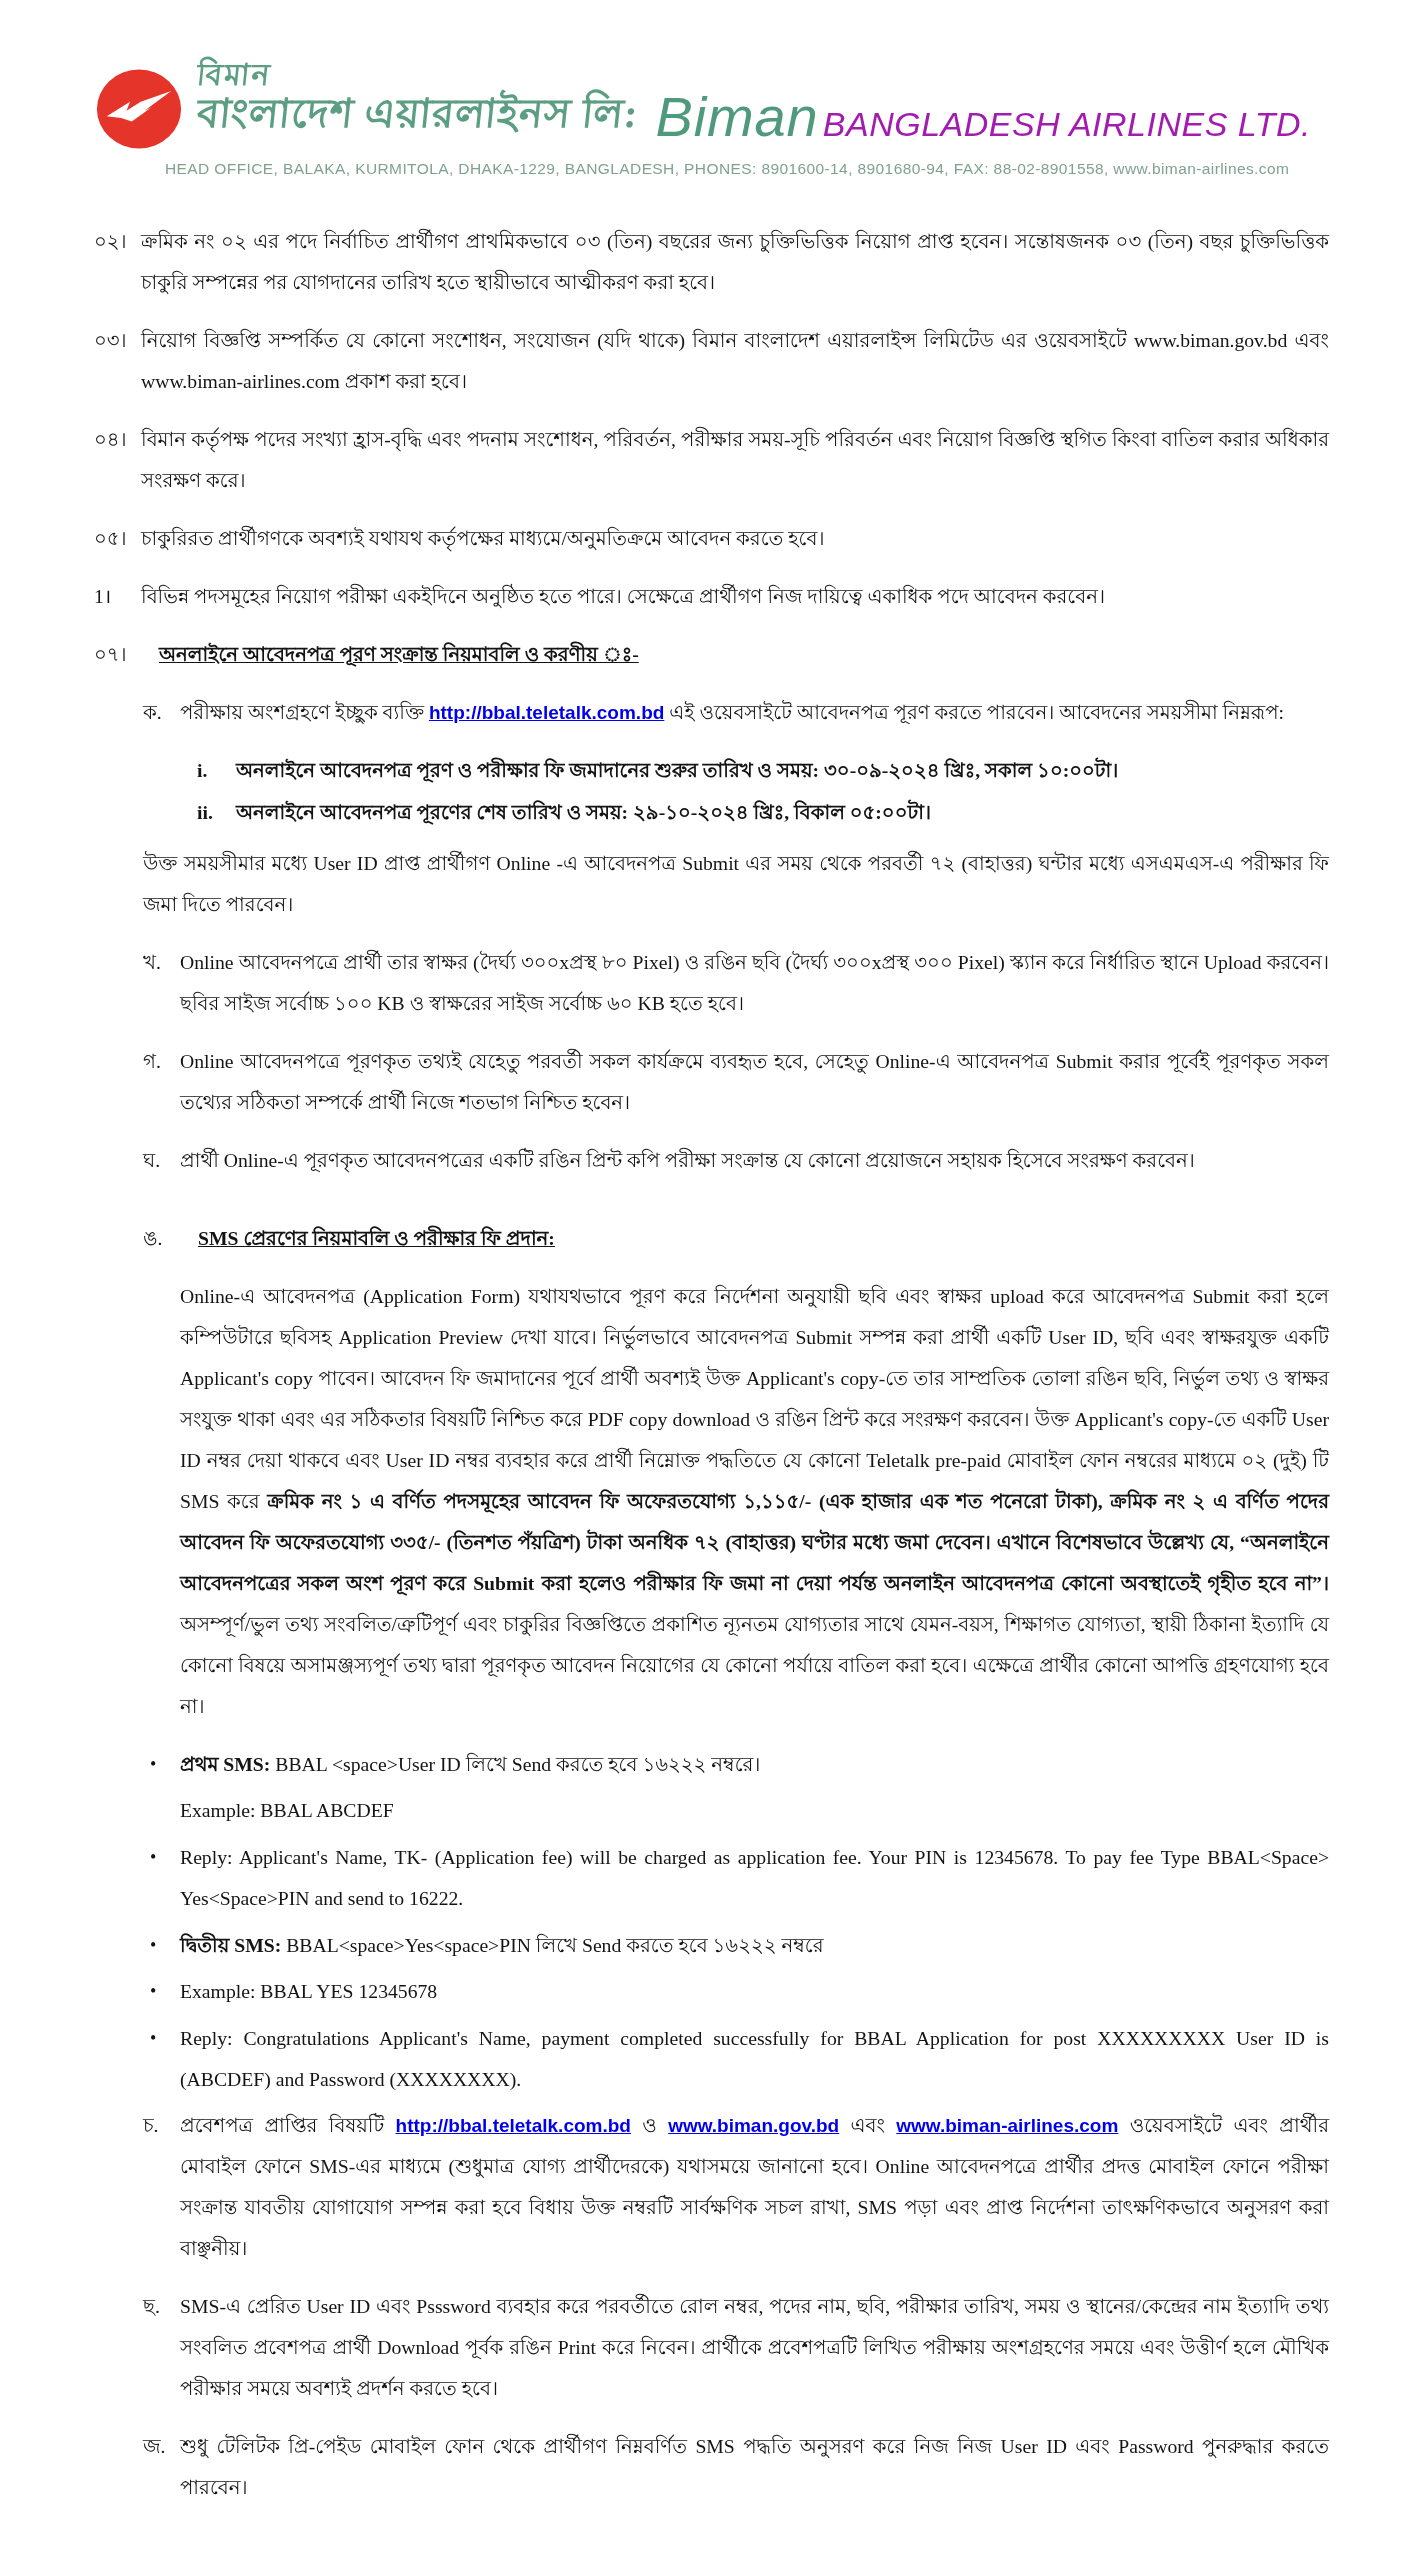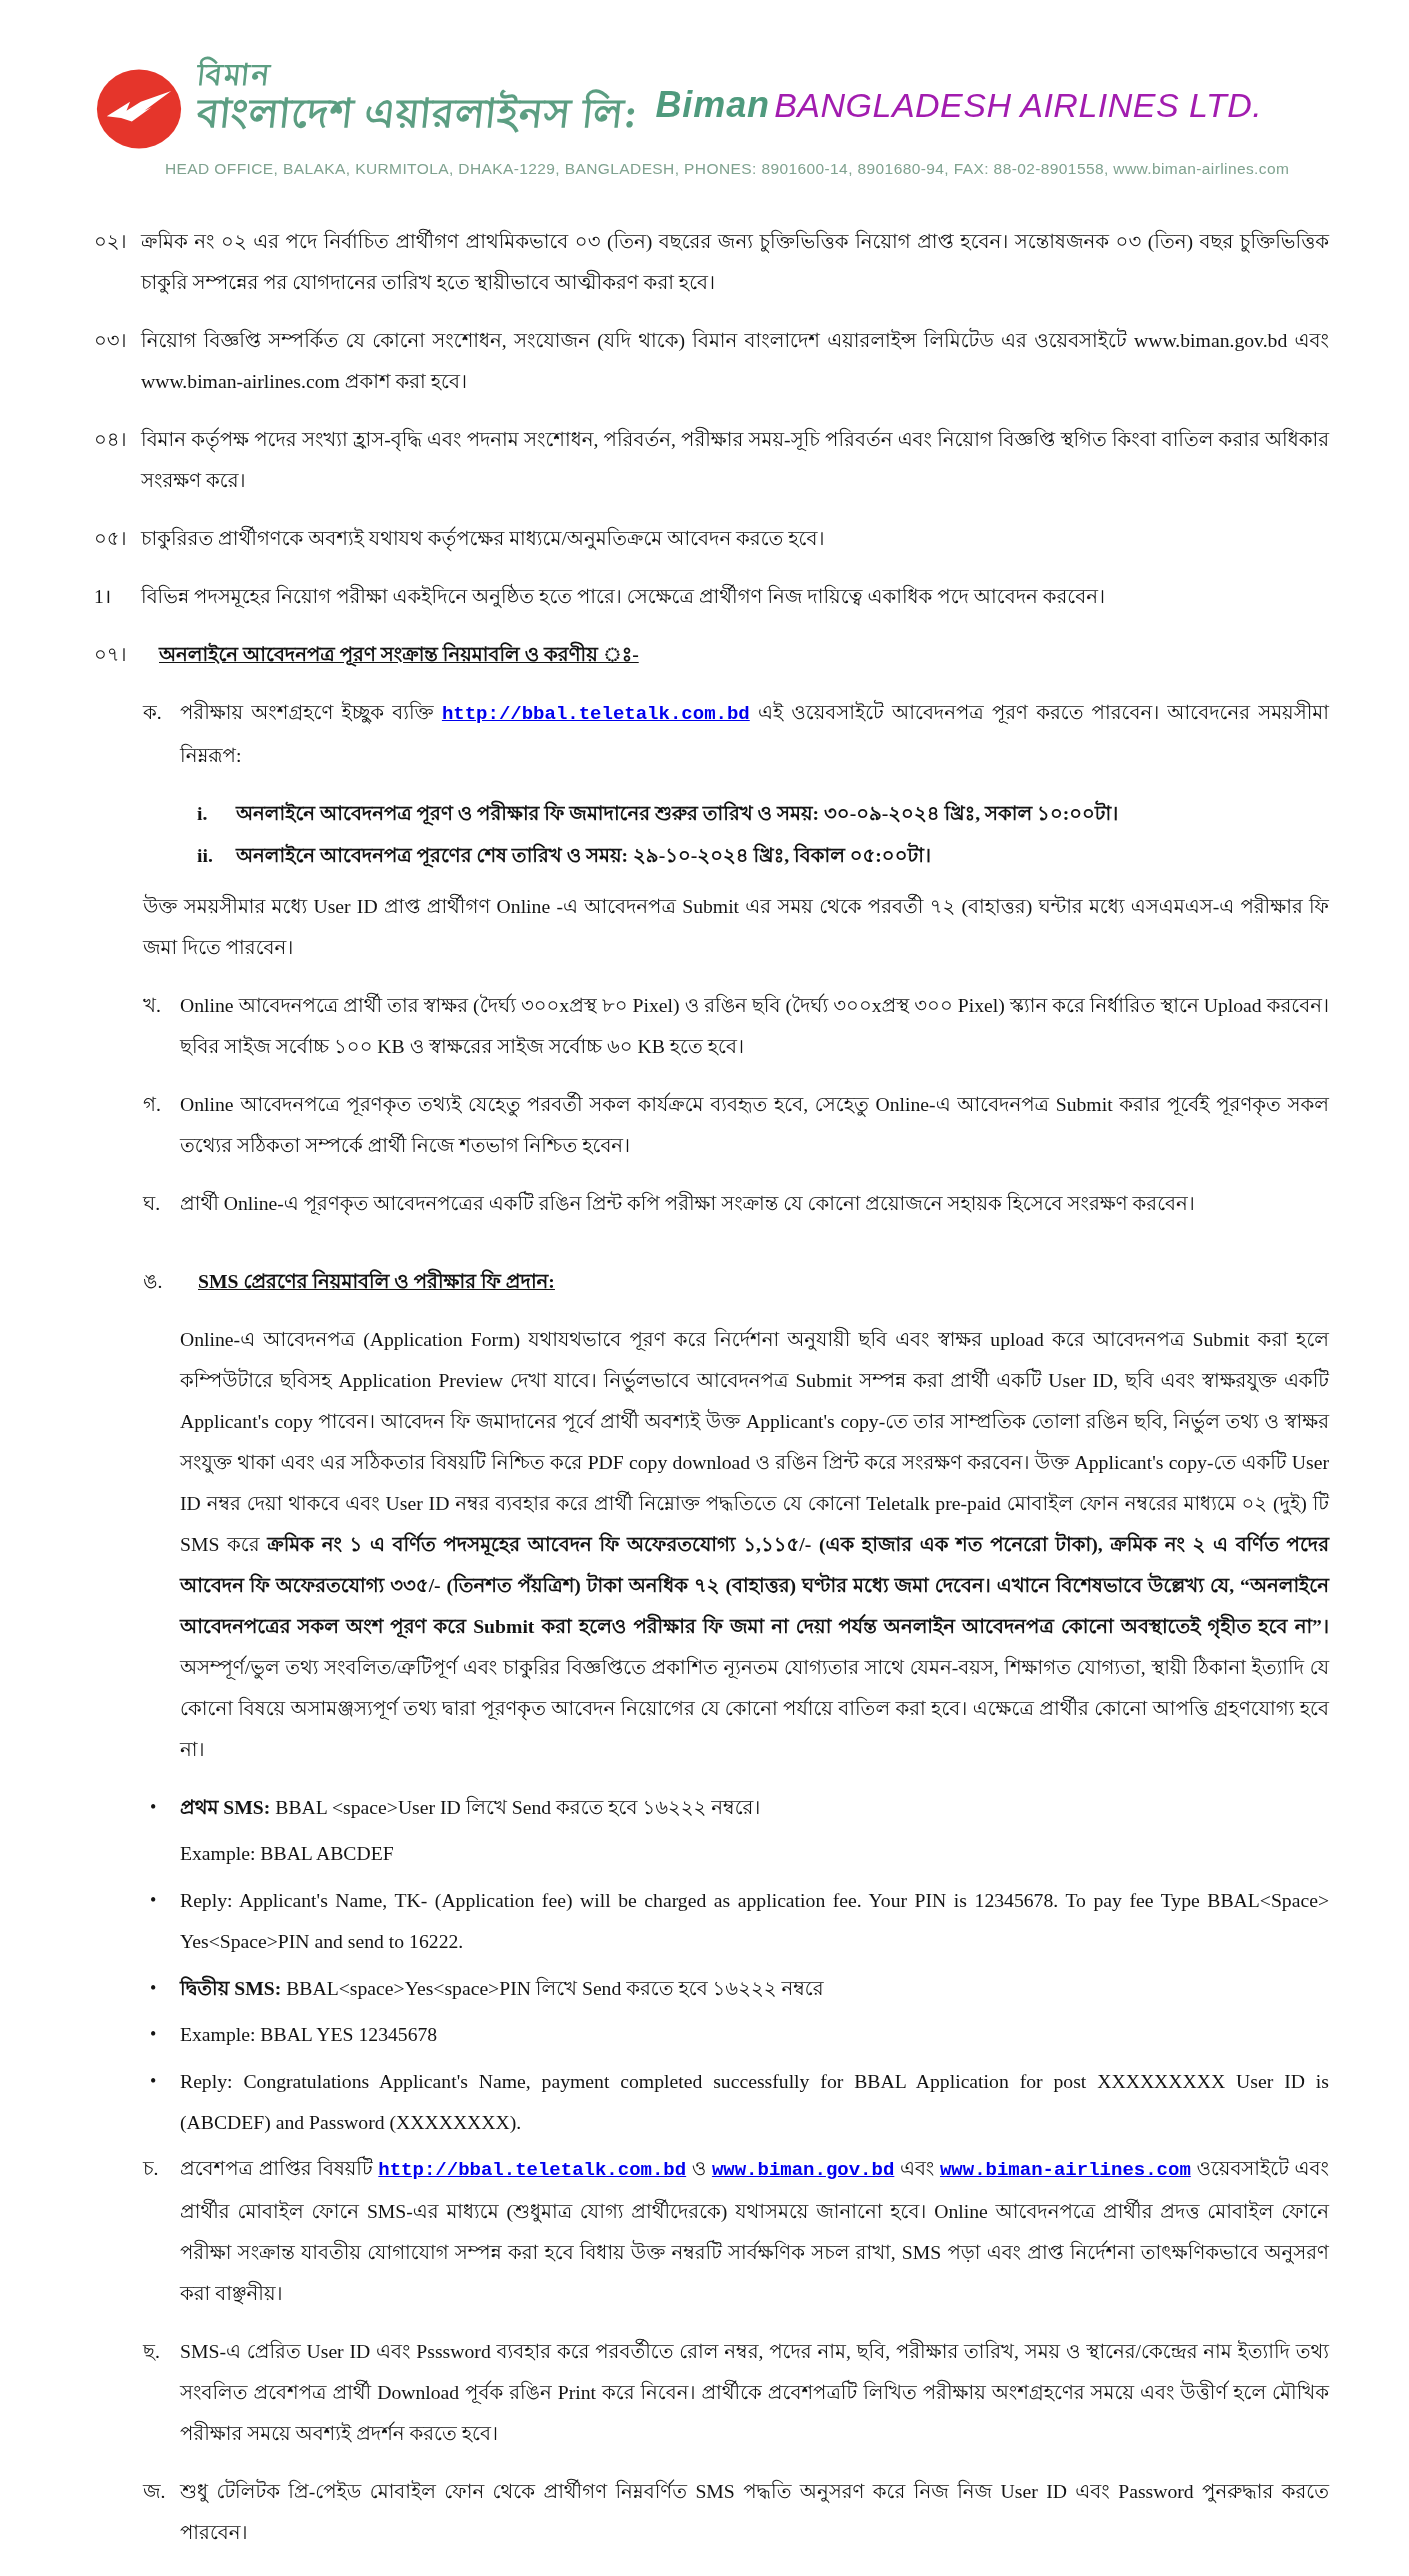--- a/index.html
+++ b/index.html
@@ -14,21 +14,21 @@
     overflow:hidden;
   }
   
   .header{margin-bottom:43px;}
   .logo-row{display:flex;align-items:flex-start;}
   .logo-mark{width:90px;height:86px;flex:none;margin-top:5.6px;}
   .logo-text{margin-left:13px;flex:none;line-height:1;}
   .bn1{font-size:30px;font-weight:bold;color:#5c9e82;letter-spacing:1.9px;transform:skewX(-6deg);}
   .bn2{font-size:40px;font-weight:bold;color:#5c9e82;letter-spacing:0.9px;margin-top:3.7px;transform:skewX(-6deg);white-space:nowrap;}
   .brand{margin-left:17px;margin-top:24px;white-space:nowrap;font-family:"Liberation Sans","DejaVu Sans",sans-serif;}
-  .brand-biman{font-size:36px;font-weight:bold;font-style:italic;color:#4f9a7d;letter-spacing:0.9px;}
+  .brand-biman{font-size:56px;font-weight:normal;font-style:italic;color:#4f9a7d;letter-spacing:0.9px;}
   .brand-rest{font-size:34px;font-style:italic;color:#a21caf;letter-spacing:0.5px;}
   .address{
     margin-top:8px;margin-left:71px;
     font-family:"Liberation Sans","DejaVu Sans",sans-serif;
     font-size:15.5px;letter-spacing:0.4px;color:#7fa28f;white-space:nowrap;
   }
   
   .doc-body{font-size:19.7px;}
   .row{display:flex;align-items:flex-start;margin-bottom:17px;}
   .row .marker{flex:none;line-height:41px;}
@@ -38,21 +38,21 @@
   .lv3{padding-left:103px;margin-bottom:1.9px;} .lv3 .marker{width:39px;font-weight:bold;}
   .cont2{padding-left:49px;} .cont2 .marker{width:0;}
   .contL{padding-left:86px;} .contL .marker{width:0;}
   .bullet{padding-left:56px;margin-bottom:5.6px;} .bullet .marker{width:30px;font-size:18px;}
   .bullet-cont{padding-left:86px;margin-bottom:5.6px;} .bullet-cont .marker{width:0;}
   .gap-top{margin-top:37px;}
   .gap-sm-top{margin-top:9.4px;}
   .seg-n{}
   .seg-b{font-weight:bold;}
   .seg-bu{font-weight:bold;text-decoration:underline;margin-left:18px;}
-  a.seg-l{color:#0000ee;text-decoration:underline;font-weight:bold;font-family:Liberation Mono, monospace;font-size:19px;}
+  a.seg-l{color:#0000ee;text-decoration:underline;font-weight:bold;font-family:Liberation Sans, sans-serif;font-size:19px;}
 </style>
 </head>
 <body>
 
 <div class="page">
 
   <div class="header">
     <div class="logo-row">
       <div class="logo-mark">
         <svg viewBox="0 0 100 96" width="90" height="86">

